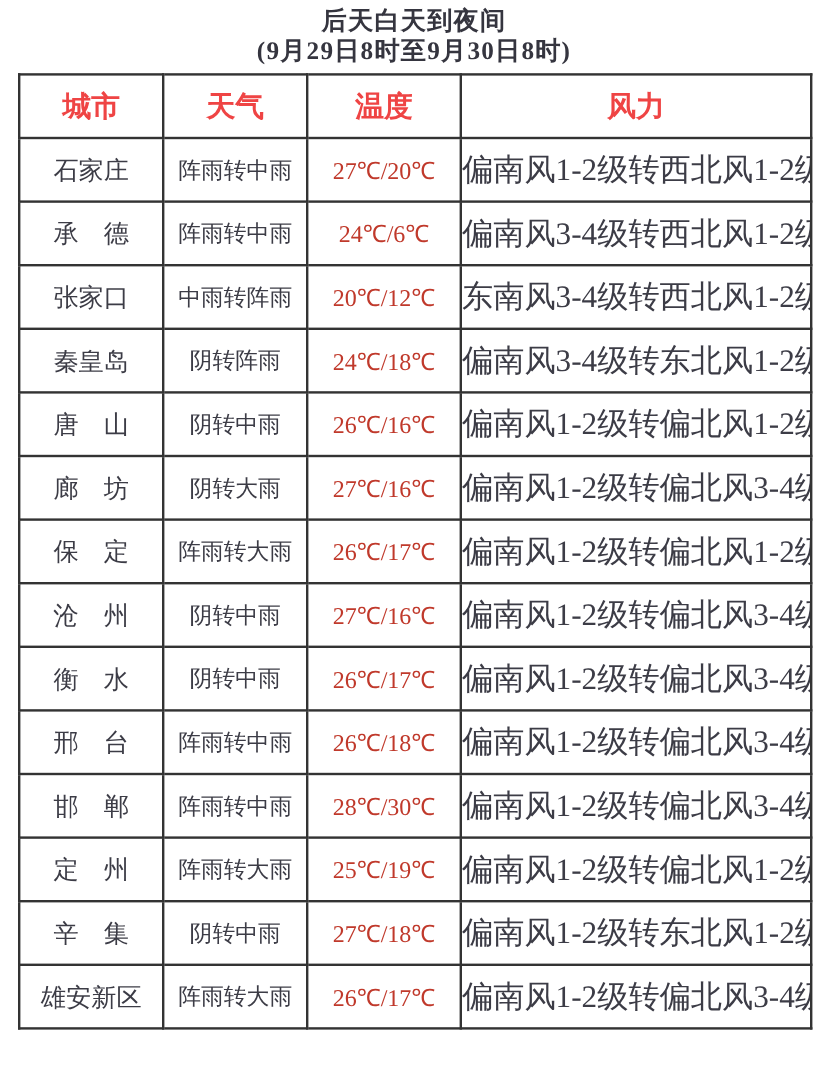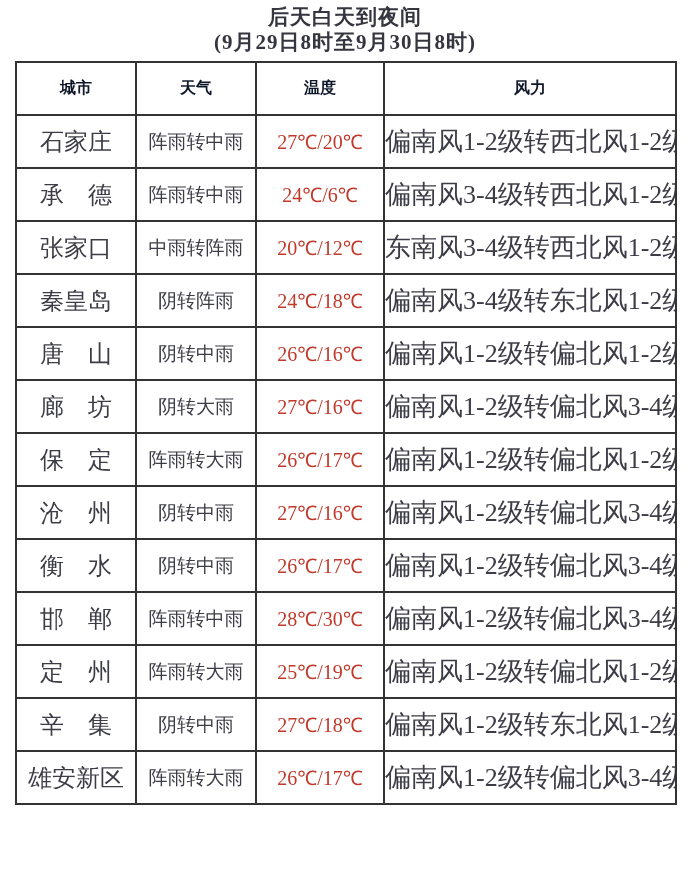--- a/index.html
+++ b/index.html
@@ -37,26 +37,26 @@
   table.weather th,
   table.weather td{
     border:2px solid var(--border-color);
     text-align:center;
     vertical-align:middle;
     height:53px;
     overflow:hidden;
     white-space:nowrap;
   }
   th.col-header{
-    font-size:16px;
+    font-size:24px;
     font-weight:bold;
-    color:#0f172a;
+    color:#ef4444;
   }
   td.city-cell{
-    font-size:24px;
+    font-size:21px;
     color:var(--text-color);
   }
   td.weather-cell{
     font-size:19px;
     color:var(--text-color);
   }
   td.temp-cell{
     font-size:20px;
     color:var(--temp-color);
   }
@@ -147,20 +147,26 @@
     <td class="wind-cell">偏南风1-2级转偏北风3-4级</td>
   </tr>
 
   <tr>
     <td class="city-cell">衡　水</td>
     <td class="weather-cell">阴转中雨</td>
     <td class="temp-cell">26℃/17℃</td>
     <td class="wind-cell">偏南风1-2级转偏北风3-4级</td>
   </tr>
 
+  <tr>
+    <td class="city-cell">邢　台</td>
+    <td class="weather-cell">阵雨转中雨</td>
+    <td class="temp-cell">26℃/18℃</td>
+    <td class="wind-cell">偏南风1-2级转偏北风3-4级</td>
+  </tr>
 
   <tr>
     <td class="city-cell">邯　郸</td>
     <td class="weather-cell">阵雨转中雨</td>
     <td class="temp-cell">28℃/30℃</td>
     <td class="wind-cell">偏南风1-2级转偏北风3-4级</td>
   </tr>
 
   <tr>
     <td class="city-cell">定　州</td>

